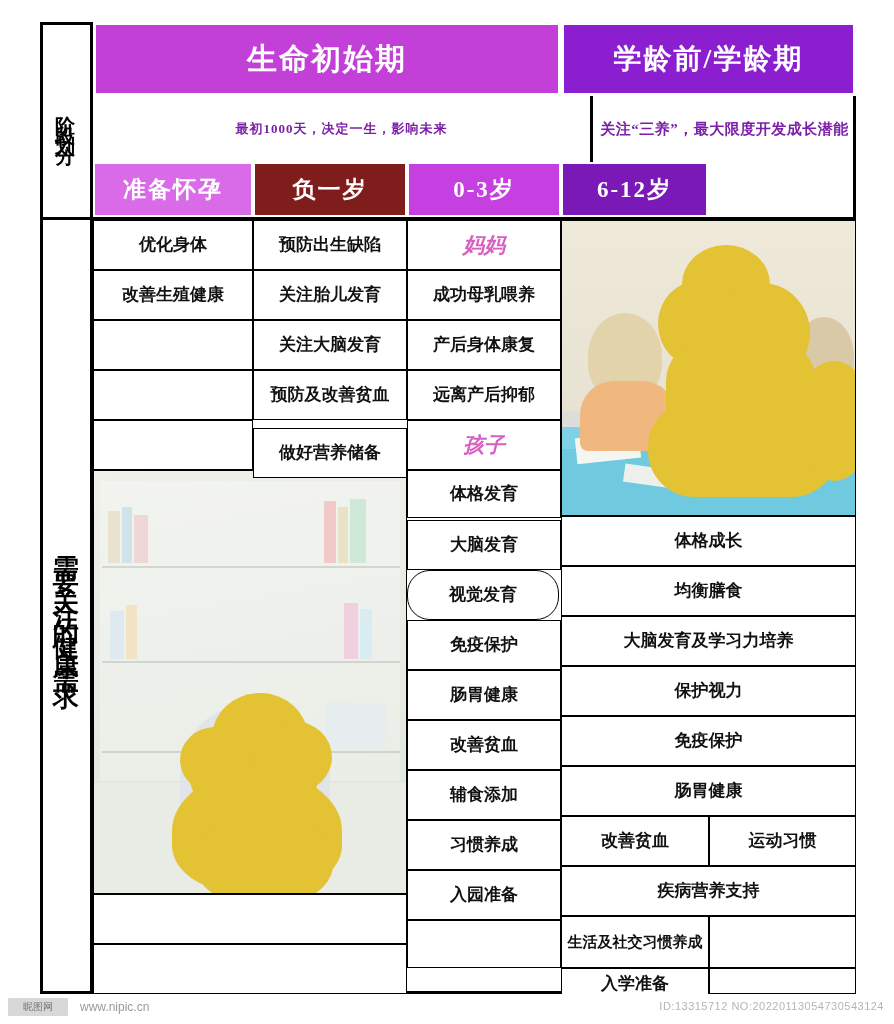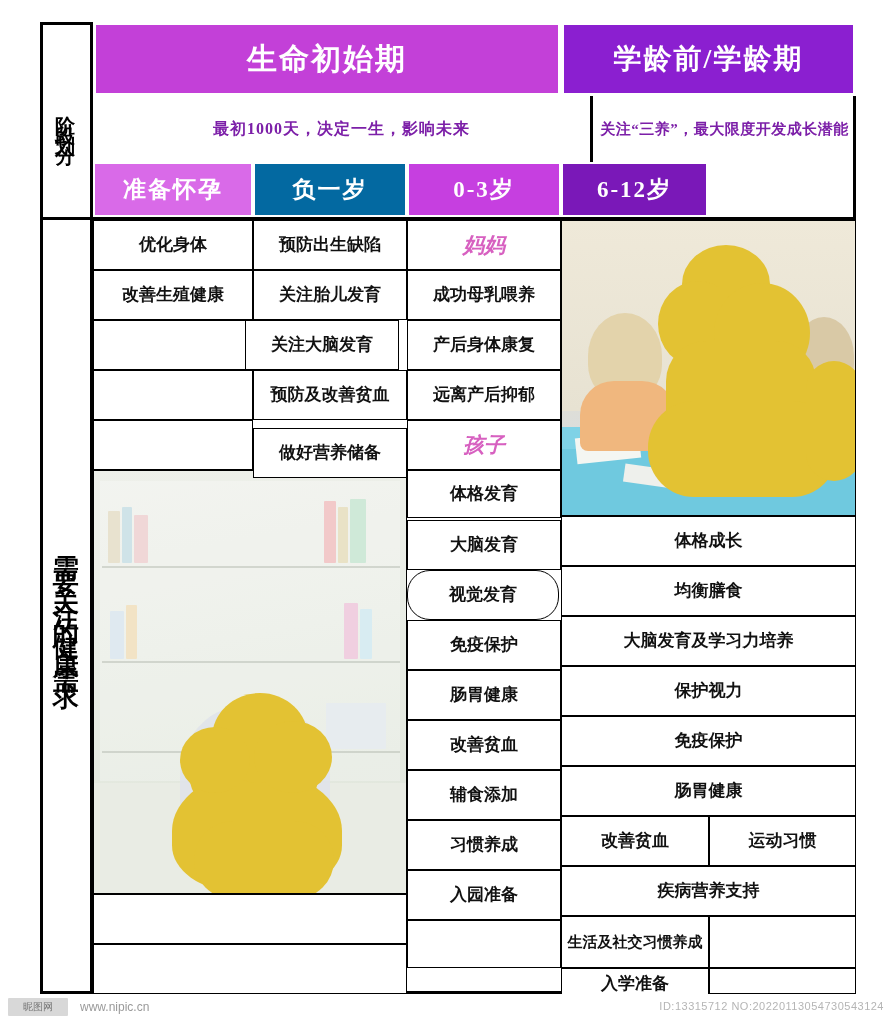--- a/index.html
+++ b/index.html
@@ -83,36 +83,36 @@
   .hdr-row2{
     position:absolute;left:0;top:74px;width:763px;height:66px;
     display:flex;
   }
   .hdr-row2 .cell{
     box-sizing:border-box;
     display:flex;align-items:center;justify-content:center;
     color:#7c1fa8;font-weight:bold;
     border-right:3px solid #000;
   }
-  .hdr-row2 .c1{width:560px;font-size:16px;letter-spacing:1px;}
+  .hdr-row2 .c1{width:560px;font-size:13px;letter-spacing:1px;}
   .hdr-row2 .c2{width:295px;font-size:15px;border-right:none;letter-spacing:0.5px;}
 
   .hdr-row3{
     position:absolute;left:0;top:140px;width:763px;height:55px;
     display:flex;
   }
   .hdr-row3 .cell{
     box-sizing:border-box;
     display:flex;align-items:center;justify-content:center;
     color:#fff;font-weight:bold;font-size:23px;
     border:2px solid #fff;
     letter-spacing:2px;
   }
   .hdr-row3 .a{width:160px;background:#d96ae8;}
-  .hdr-row3 .b{width:154px;background:#0369a1;}
+  .hdr-row3 .b{width:154px;background:#7f1d1d;}
   .hdr-row3 .c{width:154px;background:#c63fe0;}
   .hdr-row3 .d{width:148px;background:#9a28c9;}
   .hdr-row3 .e{width:147px;background:#7a18b8;}
 
   
   .body{
     position:absolute;
     left:93px;top:220px;
     width:763px;height:774px;
   }
@@ -245,21 +245,21 @@
       <div class="blob" style="left:96px;top:282px;width:128px;height:52px;border-radius:28px;"></div>
       <div class="blob" style="left:78px;top:300px;width:170px;height:120px;border-radius:50% 50% 38% 38%;"></div>
       <div class="blob" style="left:118px;top:222px;width:96px;height:90px;border-radius:50%;"></div>
       <div class="blob" style="left:86px;top:256px;width:70px;height:66px;border-radius:50%;"></div>
       <div class="blob" style="left:160px;top:250px;width:78px;height:72px;border-radius:50%;"></div>
       <div class="blob" style="left:100px;top:350px;width:140px;height:78px;border-radius:40px;"></div>
     </div>
 
     <div class="cellbox" style="left:160px;top:0px;width:154px;height:50px;">预防出生缺陷</div>
     <div class="cellbox" style="left:160px;top:50px;width:154px;height:50px;">关注胎儿发育</div>
-    <div class="cellbox" style="left:152px;top:100px;width:154px;height:50px;">关注大脑发育</div>
+    <div class="cellbox" style="left:160px;top:100px;width:154px;height:50px;">关注大脑发育</div>
     <div class="cellbox" style="left:160px;top:150px;width:154px;height:50px;">预防及改善贫血</div>
     <div class="cellbox" style="left:160px;top:208px;width:154px;height:50px;">做好营养储备</div>
 
     <div class="cellbox blank" style="left:0px;top:674px;width:314px;height:50px;"></div>
     <div class="cellbox blank" style="left:0px;top:724px;width:314px;height:50px;"></div>
 
     <div class="cellbox pink" style="left:314px;top:0px;width:154px;height:50px;">妈妈</div>
     <div class="cellbox" style="left:314px;top:50px;width:154px;height:50px;">成功母乳喂养</div>
     <div class="cellbox" style="left:314px;top:100px;width:154px;height:50px;">产后身体康复</div>
     <div class="cellbox" style="left:314px;top:150px;width:154px;height:50px;">远离产后抑郁</div>

